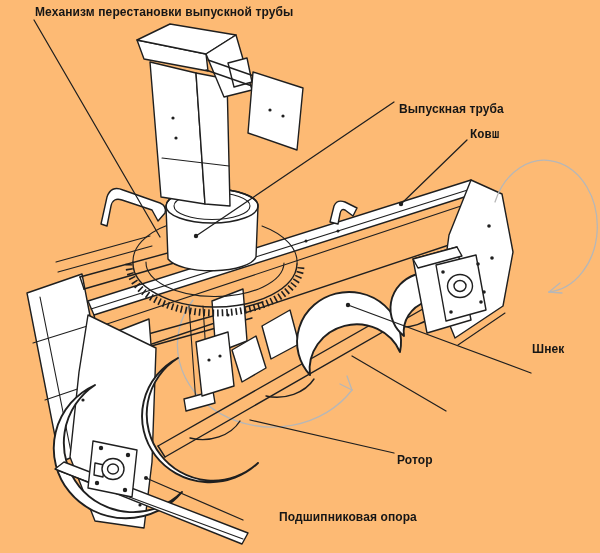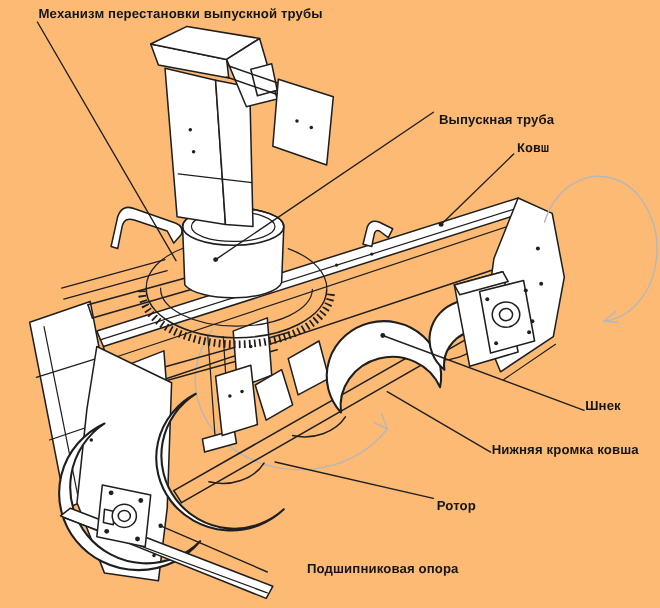--- a/index.html
+++ b/index.html
@@ -201,18 +201,17 @@
       <circle class="dot" cx="348" cy="305" r="2.2"></circle>
       <path class="leader" d="M446,411 L352,356"></path>
       <path class="leader" d="M394,453 L250,420"></path>
       <path class="leader" d="M243,520 L146,478"></path>
     </g>
   </svg>
 
   <div class="lbl" style="left:35px;top:5px;">Механизм перестановки выпускной трубы</div>
   <div class="lbl" style="left:399px;top:78px;margin-top:24px;">Выпускная труба</div>
   <div class="lbl" style="left:470px;top:128px;font-family:Liberation Mono, monospace;">Ковш</div>
-  <div class="lbl" style="left:532px;top:362px;">Шнек</div>
-  <div class="lbl" style="left:447px;top:402px;">Нижняя кромка ковша</div>
+  <div class="lbl" style="left:532px;top:342px;">Шнек</div>
   <div class="lbl" style="left:397px;top:453px;">Ротор</div>
   <div class="lbl" style="left:247px;top:510px;padding-left:32px;">Подшипниковая опора</div>
 
 </div>
 
 </body></html>

